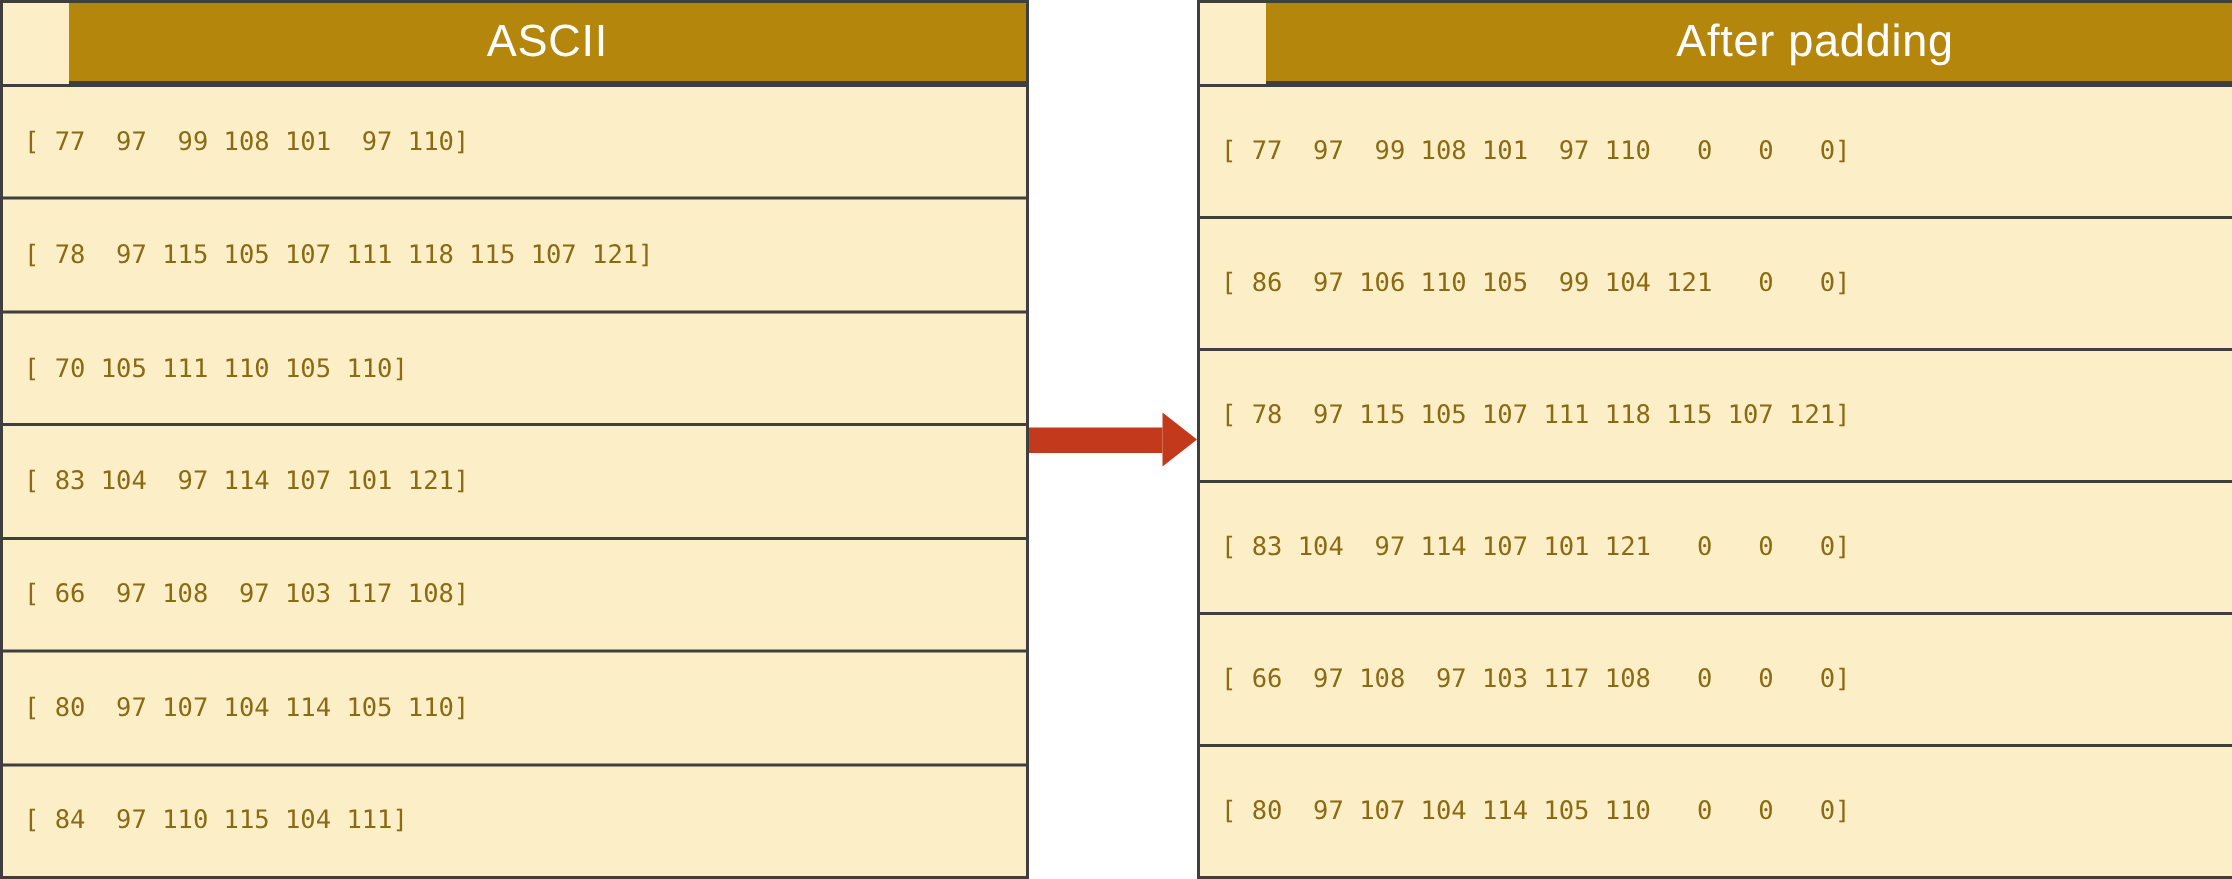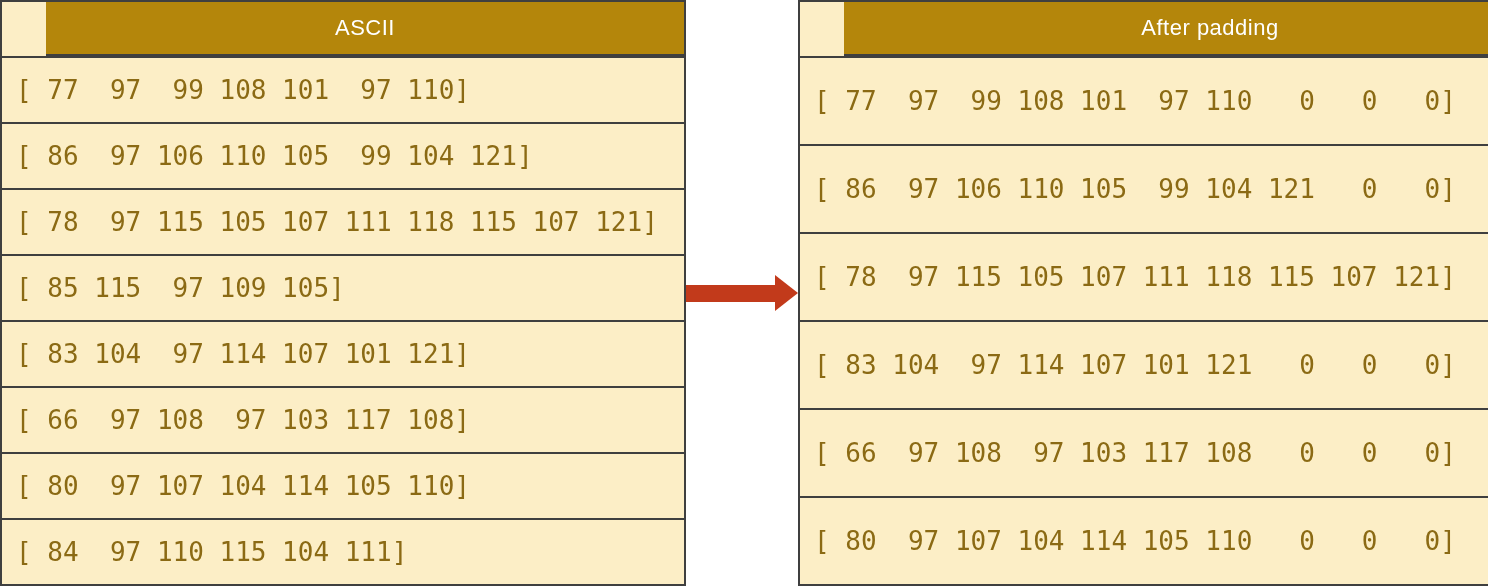--- a/index.html
+++ b/index.html
@@ -33,34 +33,34 @@
   .data-table.left  { left: 0;    width: 686px; }
   .data-table.right { left: 798px; width: 780px; }
   .table-header {
     height: 54px;
     flex: 0 0 54px;
     background: var(--header_bg);
     color: var(--header_text);
     display: flex;
     align-items: center;
     justify-content: center;
-    font-size: 22px;
+    font-size: 30px;
     letter-spacing: 0.5px;
     border-bottom: 2px solid var(--border);
     margin-left: 44px;
   }
   .table-row {
     flex: 1 1 auto;
     display: flex;
     align-items: center;
     padding-left: 14px;
     background: var(--row_bg);
     color: var(--row_text);
     font-family: "DejaVu Sans Mono", "Liberation Mono", monospace;
-    font-size: 26px;
+    font-size: 17px;
     white-space: pre;
     border-top: 2px solid var(--border);
   }
   .table-row:first-of-type { border-top: none; }
   .arrow-zone {
     position: absolute;
     left: 686px;
     top: 0;
     width: 112px;
     height: 586px;
@@ -87,23 +87,22 @@
   }
 </style>
 </head>
 <body>
 
 <div class="canvas">
 
   <div class="data-table left">
     <div class="table-header">ASCII</div>
     <div class="table-row">[ 77  97  99 108 101  97 110]</div>
-    <div class="table-row">[ 86  97 106 110 105  99 104 121]</div>
     <div class="table-row">[ 78  97 115 105 107 111 118 115 107 121]</div>
-    <div class="table-row">[ 85 115  97 109 105]</div>
+    <div class="table-row">[ 70 105 111 110 105 110]</div>
     <div class="table-row">[ 83 104  97 114 107 101 121]</div>
     <div class="table-row">[ 66  97 108  97 103 117 108]</div>
     <div class="table-row">[ 80  97 107 104 114 105 110]</div>
     <div class="table-row">[ 84  97 110 115 104 111]</div>
   </div>
 
   <div class="arrow-zone">
     <div class="arrow">
       <div class="arrow-body"></div>
       <div class="arrow-head"></div>

